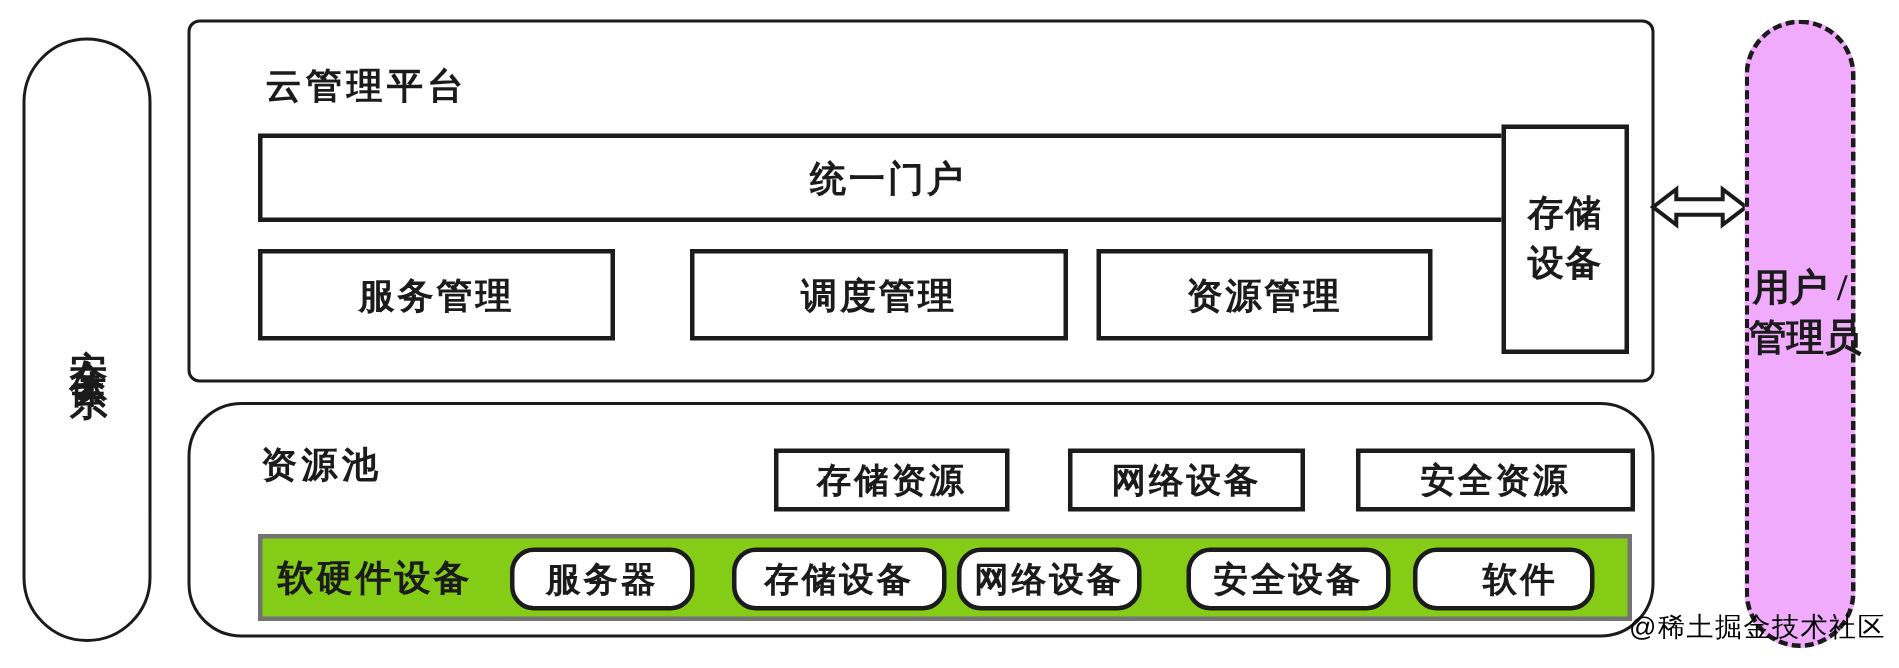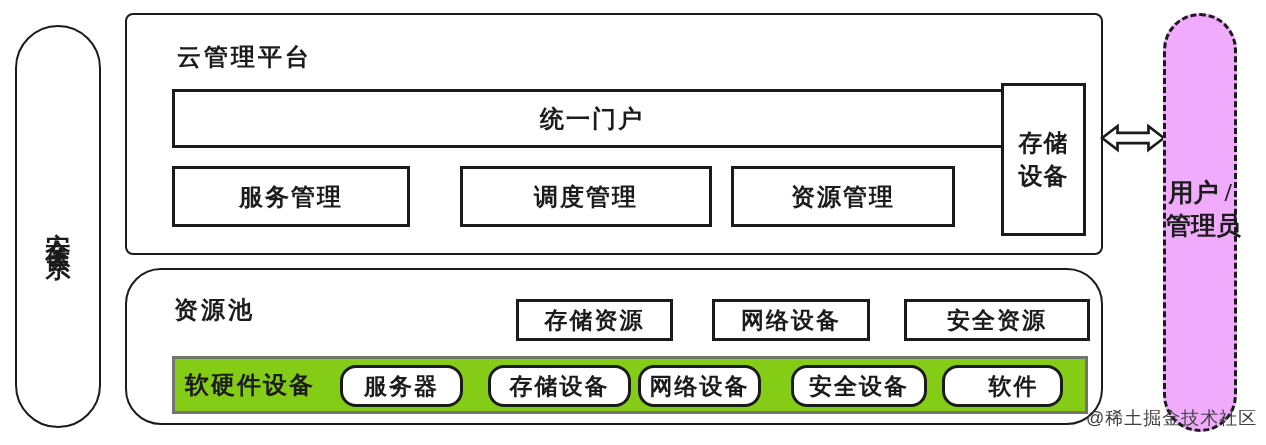--- a/index.html
+++ b/index.html
@@ -145,21 +145,21 @@
     width: 66px; height: 34px;
   }
 
   
   .watermark {
     position: absolute;
     left: 1086px; top: 406px;
     width: 176px;
     font-size: 18px;
     letter-spacing: 1px;
-    color: #404040;
+    color: #000000;
     white-space: nowrap;
     z-index: 5;
     font-family: "Liberation Sans", "DejaVu Sans", sans-serif;
   }
 </style>
 </head>
 <body>
 
 <div class="canvas">
 

